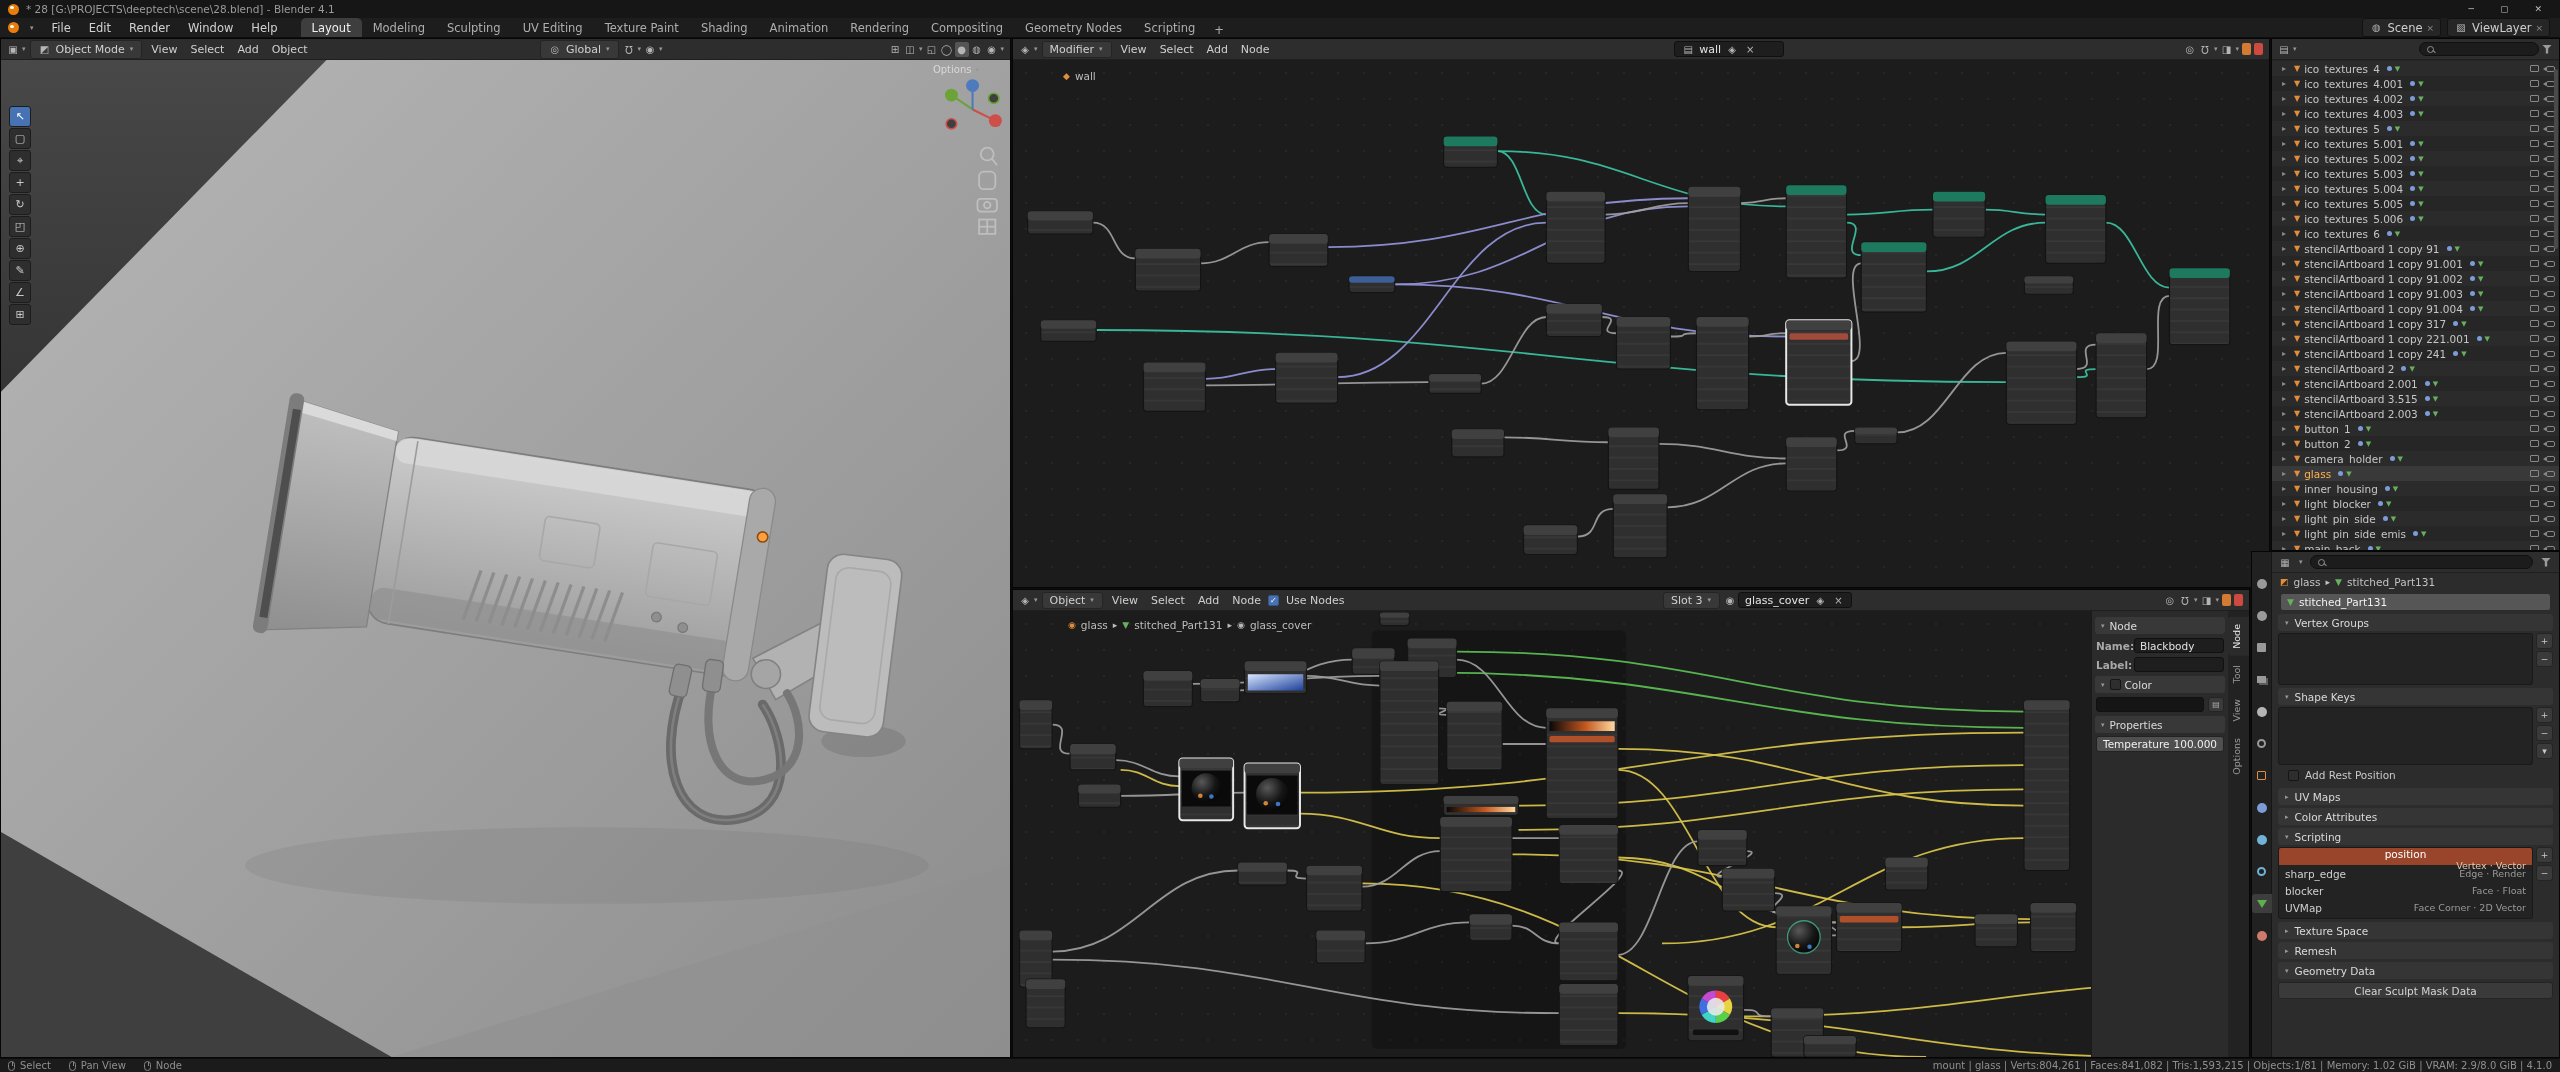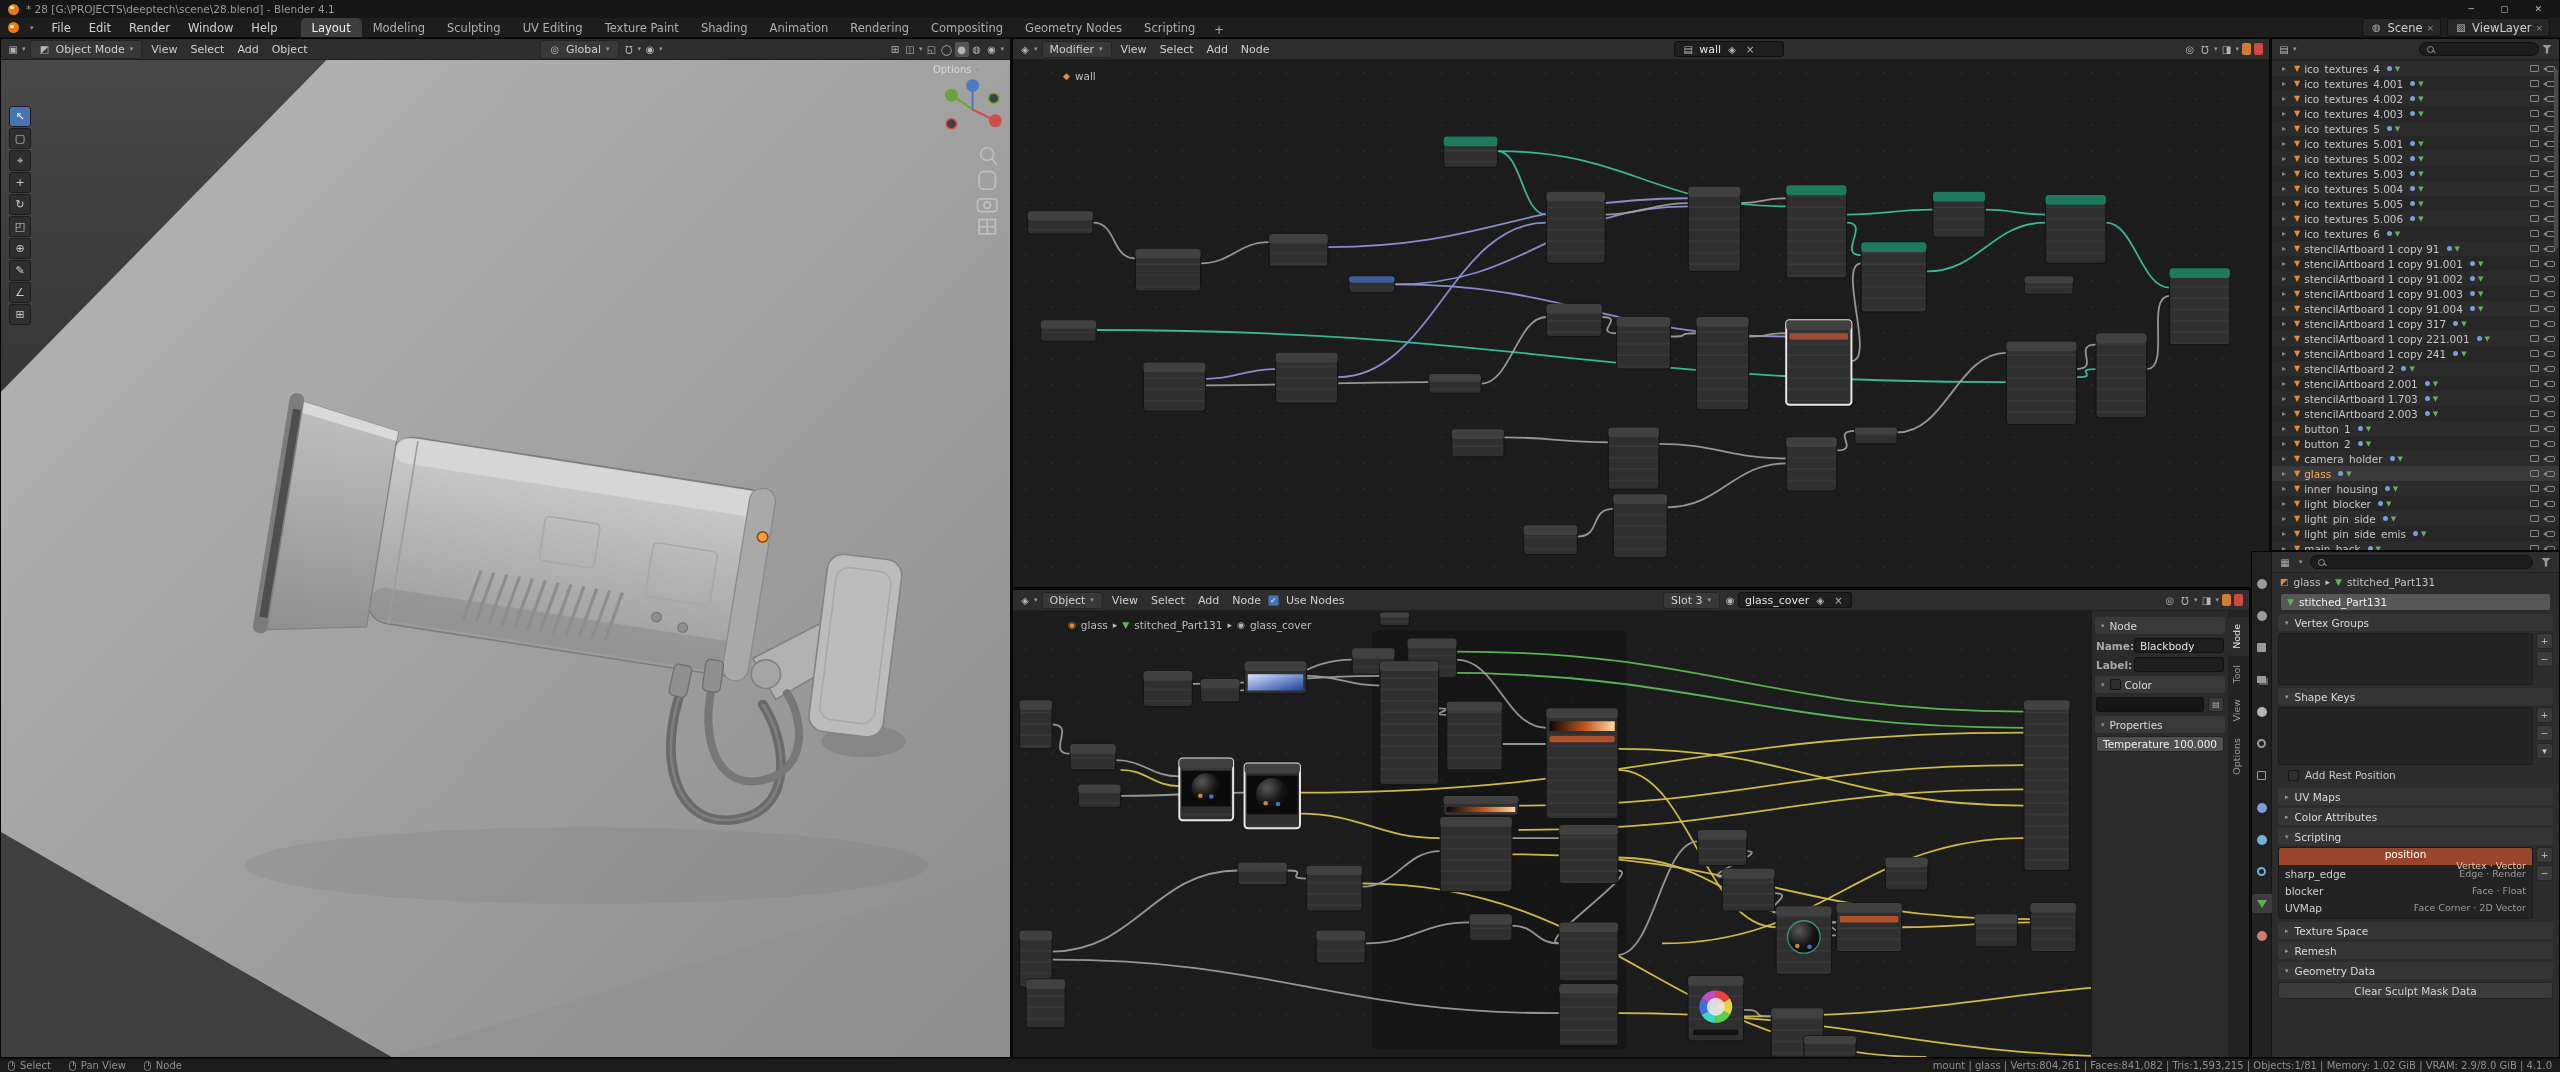--- a/index.html
+++ b/index.html
@@ -1123,21 +1123,21 @@
             <span class="trig">▼</span>
           </span>
           <span class="rtog">
             <span class="mon"></span>
             <span class="camg"></span>
           </span>
         </div>
         <div class="olrow">
           <span class="exp">▸</span>
           <span class="oic">▼</span>
-          <span class="nm">stencilArtboard 1.703</span>
+          <span class="nm">stencilArtboard 3.515</span>
           <span class="tic">
             <span class="dotb"></span>
             <span class="trig">▼</span>
           </span>
           <span class="rtog">
             <span class="mon"></span>
             <span class="camg"></span>
           </span>
         </div>
         <div class="olrow">

